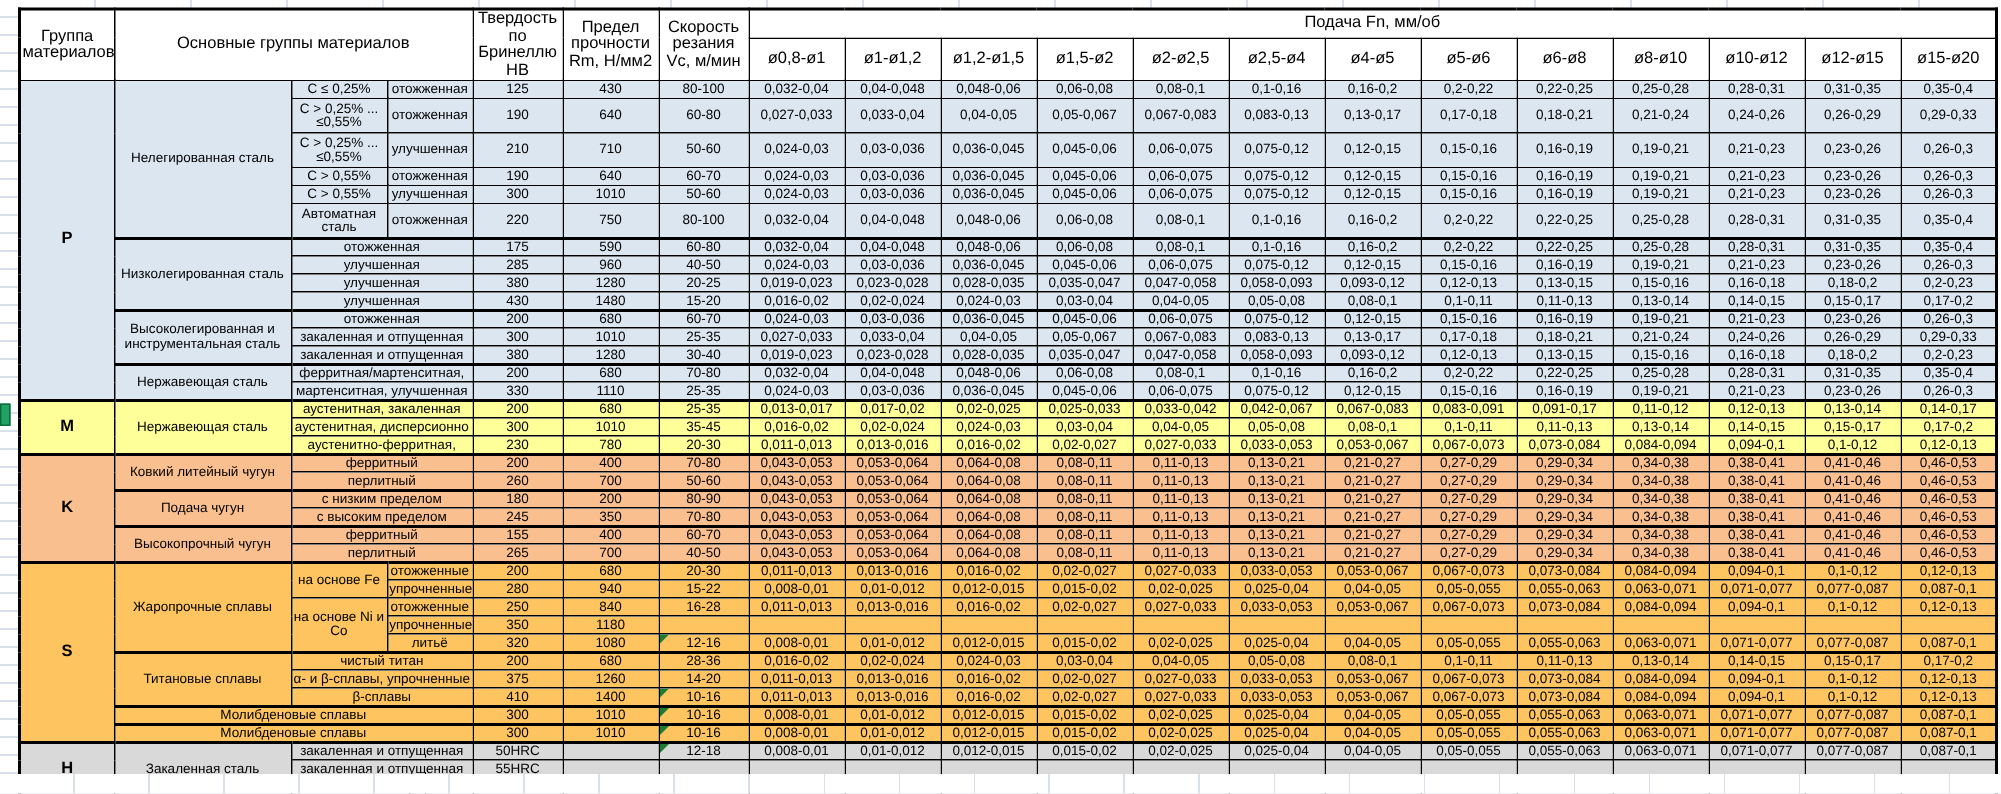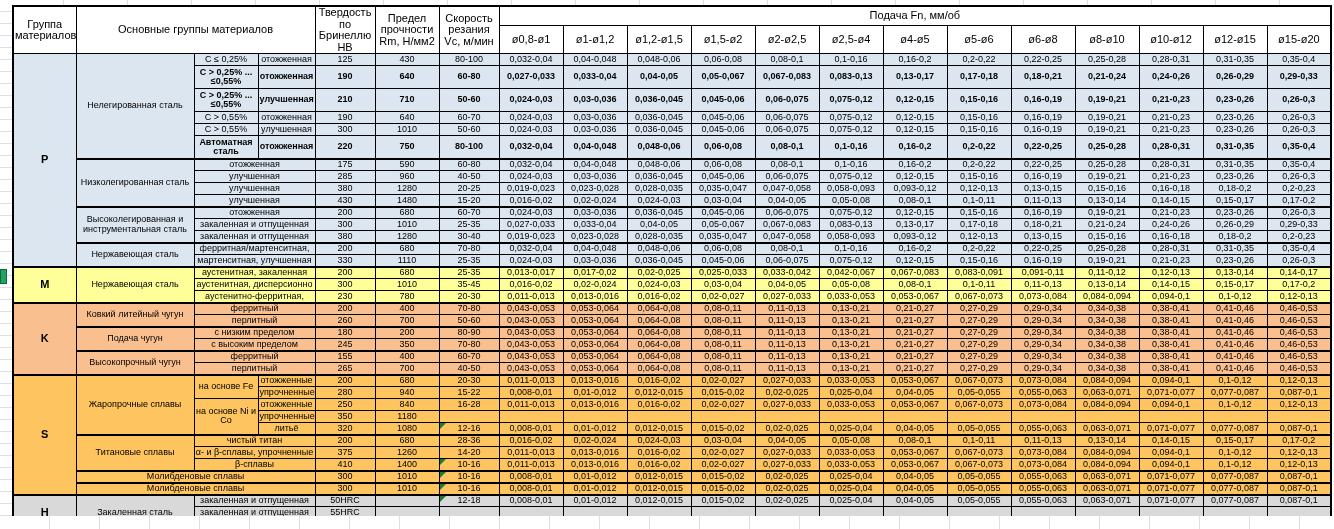--- a/index.html
+++ b/index.html
@@ -17,21 +17,21 @@
     background:var(--c-green);border:1px solid #0e6b3c;}
   table.materials{position:absolute;left:12px;top:5px;border-collapse:collapse;table-layout:fixed;
     width:1318px;font-size:9px;line-height:1.05;}
   td,th{border:1px solid #000;padding:0 1px;text-align:center;vertical-align:middle;
     overflow:hidden;position:relative;background:#fff;}
   table.materials{border:2px solid #000;}
   thead th{font-weight:normal;font-size:11px;margin-top:40px;}
   tr.h1 th.feed-title{height:13px;}
   tr.h2 th{height:20px;font-weight:normal;}
   tbody tr{height:12px;}
-  tbody tr.tall{height:23px;font-weight:bold;}
+  tbody tr.tall{height:23px;}
   tbody tr.sep td{border-top-width:2px;}
   td.gletter{font-weight:bold;font-size:11px;}
   .bg-p td{background:var(--c-p);}
   .bg-m td{background:var(--c-m);margin-left:48px;}
   .bg-k td{background:var(--c-k);}
   .bg-s td{background:var(--c-s);}
   .bg-h td{background:var(--c-h);}
   .tri{position:absolute;left:0;top:0;width:0;height:0;
     border-top:6px solid var(--c-flag);border-right:6px solid transparent;}
 </style>
@@ -397,21 +397,21 @@
           <td>680</td>
           <td>25-35</td>
           <td>0,013-0,017</td>
           <td>0,017-0,02</td>
           <td>0,02-0,025</td>
           <td>0,025-0,033</td>
           <td>0,033-0,042</td>
           <td>0,042-0,067</td>
           <td>0,067-0,083</td>
           <td>0,083-0,091</td>
-          <td>0,091-0,11</td>
+          <td>0,091-0,17</td>
           <td>0,11-0,12</td>
           <td>0,12-0,13</td>
           <td>0,13-0,14</td>
           <td>0,14-0,17</td>
         </tr>
         <tr class="bg-m">
           <td colspan="2">аустенитная, дисперсионно</td>
           <td>300</td>
           <td>1010</td>
           <td>35-45</td>

